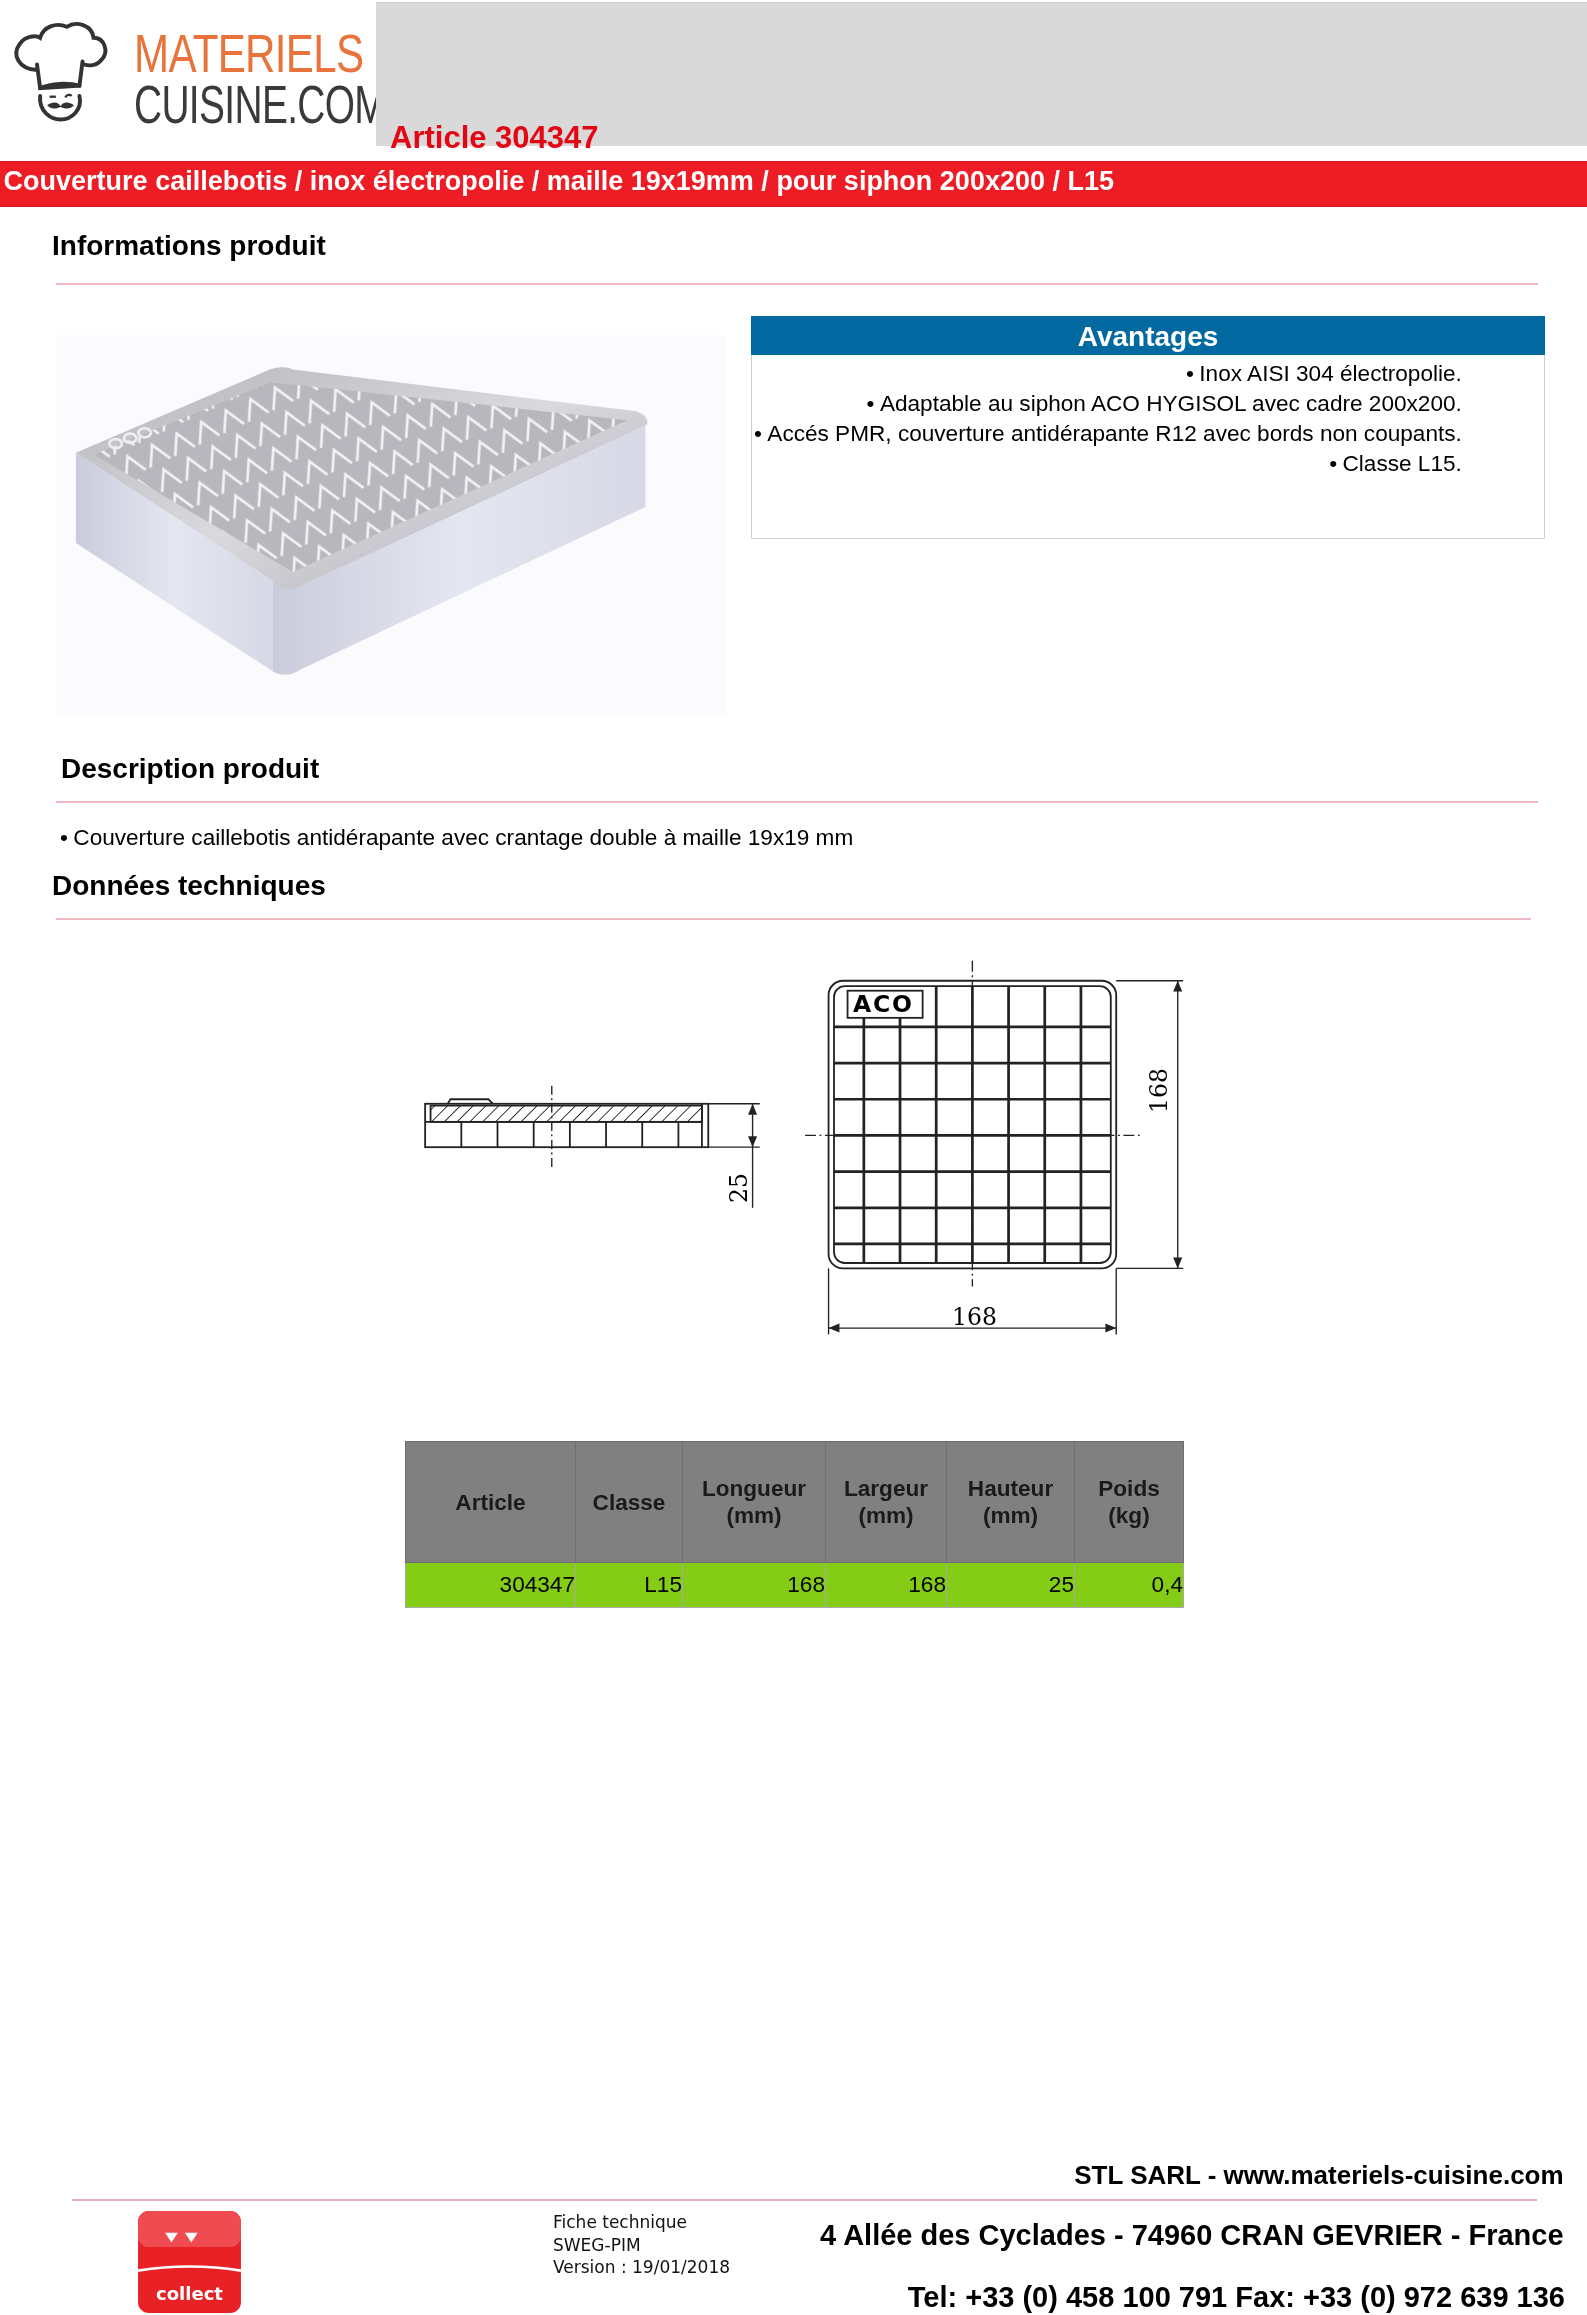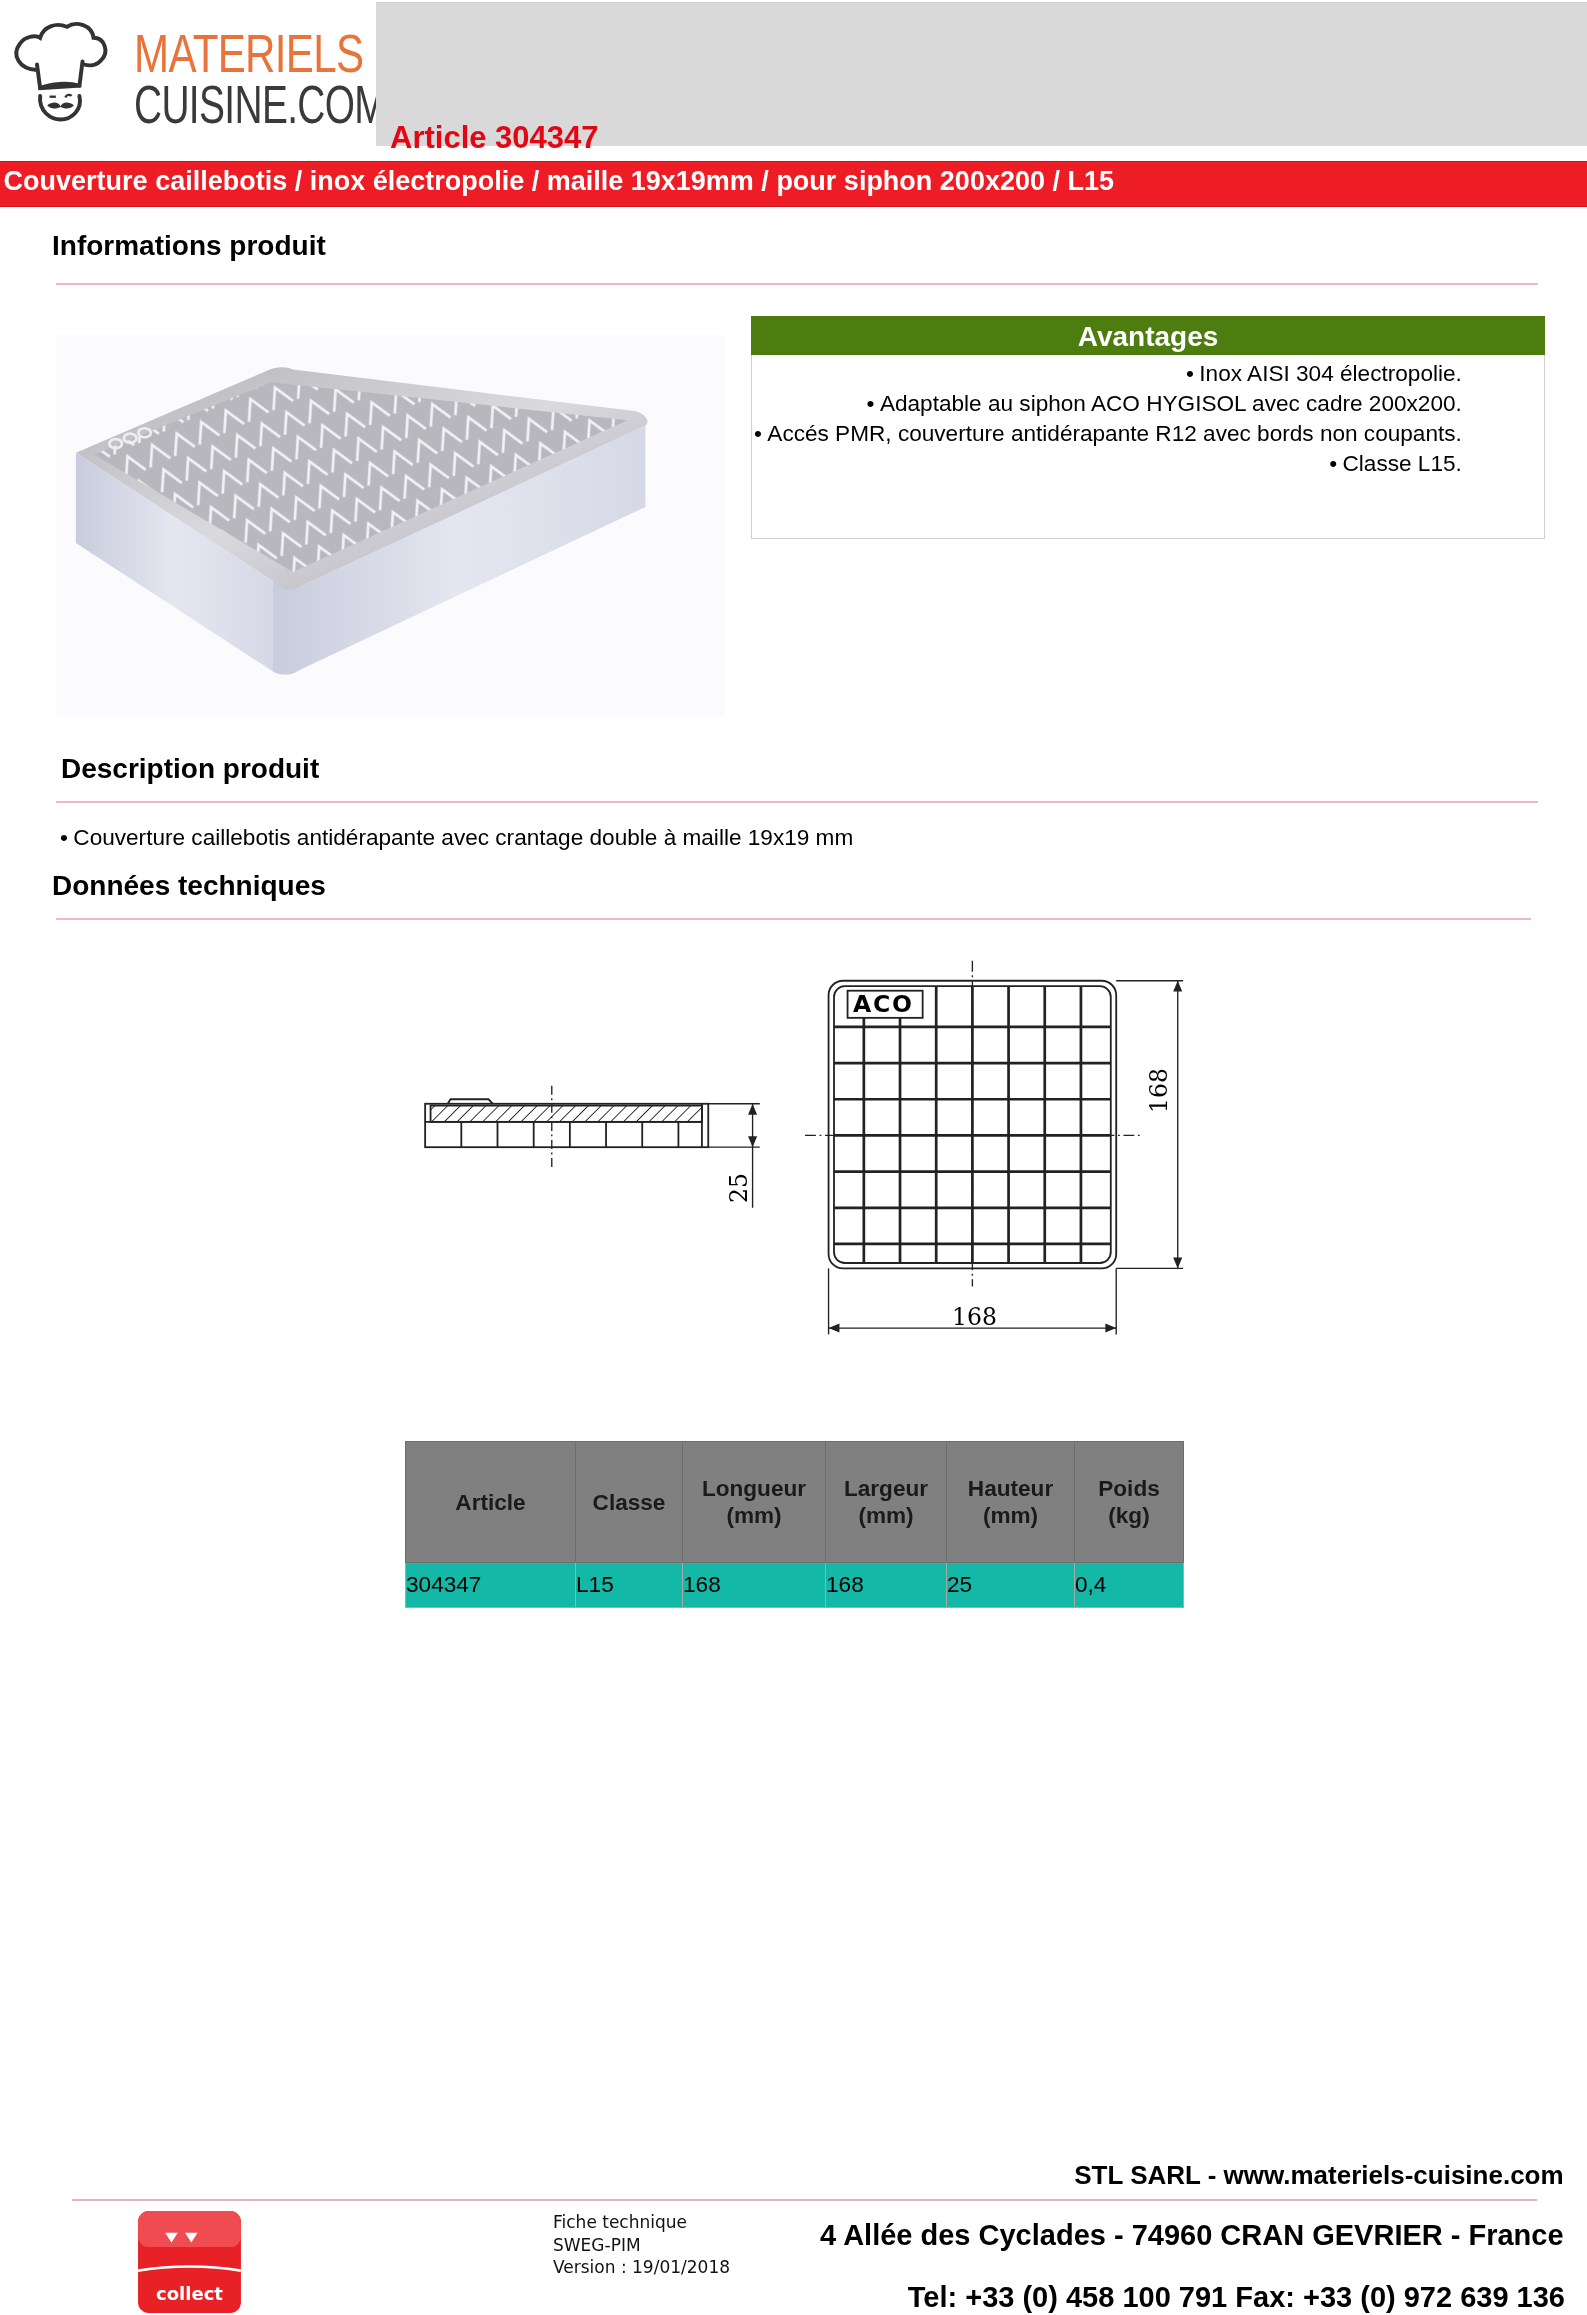--- a/index.html
+++ b/index.html
@@ -20,42 +20,42 @@
 
   #title-banner { left: 0; top: 161px; width: 1588px; height: 46px; background: #ee1c25;
                   border-top: 1.8px solid #d4121b; border-bottom: 1.8px solid #d4121b; box-sizing: border-box; }
   #title-banner-text { left: 3.6px; top: 166px; font-size: 27px; font-weight: bold; color: #ffffff; white-space: nowrap; }
 
   .section-title { font-size: 28px; font-weight: bold; color: #000; white-space: nowrap; }
   .divider { height: 1.8px; background: #f0b8c3; }
 
   
   #adv-box { left: 751px; top: 316px; width: 794px; height: 223px; border: 0.9px solid #d0d0d0; box-sizing: border-box; background: #fff; }
-  #adv-header { left: 751px; top: 316px; width: 794px; height: 39px; background: #4d7c0f; color: #fff;
+  #adv-header { left: 751px; top: 316px; width: 794px; height: 39px; background: #0369a1; color: #fff;
                 font-weight: bold; font-size: 28px; text-align: center; line-height: 41px; }
   #adv-list { left: 754px; top: 359px; margin: 0; padding: 0; list-style: none; text-align: right; }
   #adv-list li { font-size: 22.6px; line-height: 30px; white-space: nowrap; }
   #adv-list li::before { content: "\2022"; margin-right: 5.4px; }
 
   
   #product-photo { left: 56px; top: 335px; width: 669px; height: 380px; }
 
   
   #desc-item { left: 60px; top: 825px; font-size: 22.6px; white-space: nowrap; }
   #desc-item::before { content: "\2022"; margin-right: 5.4px; }
 
   
   #drawing { left: 398px; top: 950px; width: 796px; height: 398px; }
 
   
   #spec-table { left: 405px; top: 1441px; border-collapse: collapse; }
   #spec-table th { background: #808080; color: #1a1a1a; font-weight: bold; font-size: 22.6px; line-height: 27px;
                    height: 120px; padding: 0; text-align: center; vertical-align: middle;
                    border: 0.9px solid #6e6e6e; }
-  #spec-table td { background: #14b8a6; color: #000; font-size: 22.6px; height: 44px; padding: 0; text-align: left;
+  #spec-table td { background: #84cc16; color: #000; font-size: 22.6px; height: 44px; padding: 0; text-align: right;
                    vertical-align: middle; border: 0.9px solid #a8a8a8; margin-top: 8px; }
 
   
   #footer-company { right: 24.4px; top: 2160px; font-size: 26px; font-weight: bold; white-space: nowrap; }
   #footer-divider { left: 72px; top: 2199px; width: 1465px; height: 1.8px; background: #e8b0bb; }
   #collect-logo { left: 138px; top: 2211px; width: 103px; height: 102px; }
   #fiche-info { left: 553px; top: 2211px; font-family: "DejaVu Sans", sans-serif; font-size: 17px; line-height: 22.6px; color: #111; }
   #footer-address { right: 24.4px; top: 2219px; font-size: 29px; font-weight: bold; white-space: nowrap; }
   #footer-phone { right: 23px; top: 2281px; font-size: 29px; font-weight: bold; white-space: nowrap; }
 </style>

